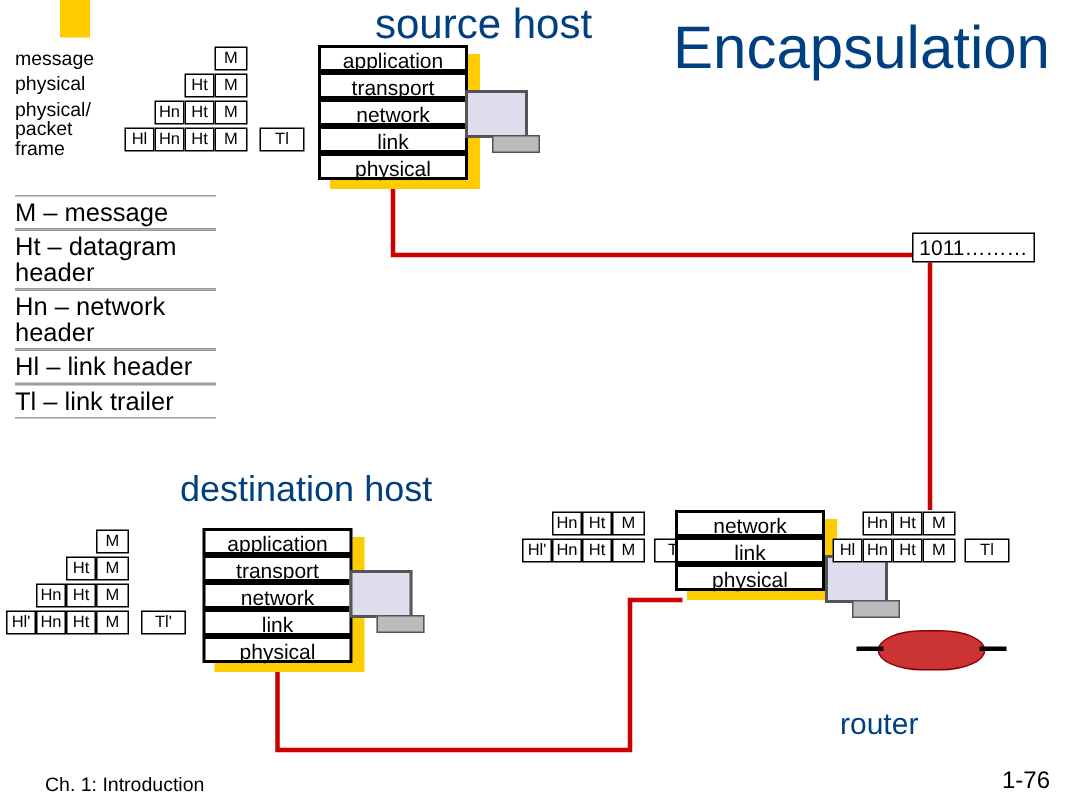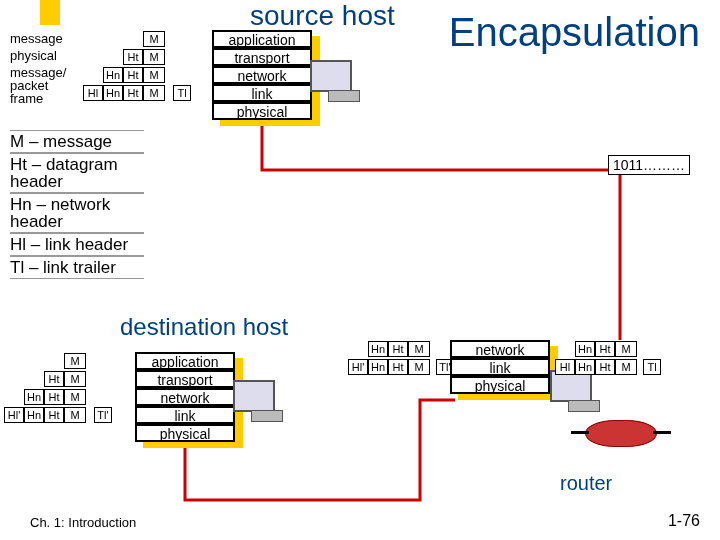--- a/index.html
+++ b/index.html
@@ -87,21 +87,21 @@
     border: 1px solid #000;
     background: #fff;
     height: 16px;
     line-height: 14px;
     text-align: center;
     font-size: 11px;
     box-sizing: border-box;
   }
   .cell.M { width: 22px; }
   .cell.H { width: 20px; }
-  .cell.T { width: 18px; }
+  .cell.T { width: 30px; }
 
   .stack {
     position: absolute;
     font-size: 14px;
     text-align: center;
   }
   .stack div.layer {
     border: 2px solid #000;
     height: 18px;
     line-height: 16px;
@@ -212,21 +212,21 @@
   <polyline points="455,400 420,400 420,500 185,500 185,444" stroke="#cc0000" stroke-width="3" fill="none"></polyline>
 </svg>
 
 <div class="page-title-mark"></div>
 <div class="source-title">source host</div>
 <div class="encap-title">Encapsulation</div>
 
 <div class="labels-src">
   <div>message</div>
   <div>physical</div>
-  <div>message/</div>
+  <div>physical/</div>
   <div style="margin-top:-4px;">packet</div>
   <div style="margin-top:-4px;">frame</div>
 </div>
 
 <div class="encap-src">
   <div class="row" style="padding-left:60px;">
     <div class="cell M">M</div>
   </div>
   <div class="row" style="padding-left:40px;">
     <div class="cell H">Ht</div>

